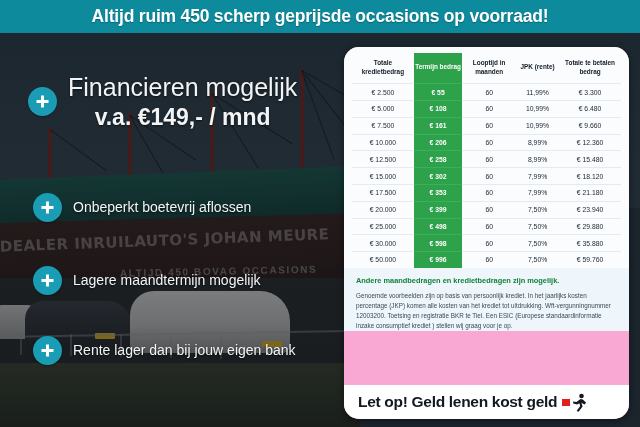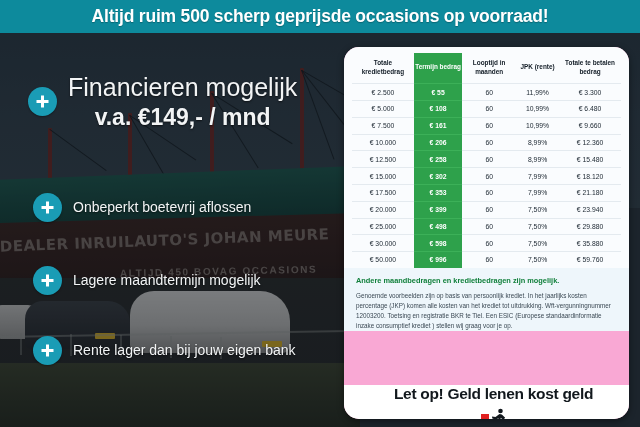--- a/index.html
+++ b/index.html
@@ -159,36 +159,36 @@
   .legal-title {
     font-size: 7.4px; font-weight: bold; color: #12803c;
     margin-bottom: 5px; line-height: 1.3;
   }
   .legal-body {
     font-size: 6.3px; color: #3a4853; line-height: 1.62; text-align: left;
   }
   .warn {
     position: absolute; left: 0; bottom: 0; width: 285px; height: 34px;
     background: #ffffff;
-    display: flex; align-items: center; padding-left: 14px; gap: 5px; flex-direction: column;
+    display: flex; align-items: center; padding-left: 14px; gap: 5px;
   }
   .warn-text {
     font-size: 15.5px; font-weight: bold; color: #12181d;
     white-space: nowrap; letter-spacing: -0.3px;
   }
   .warn-icon { display: flex; align-items: center; gap: 1px; }
   .warn-box { width: 8px; height: 7px; background: #e02020; }
 </style>
 </head>
 <body>
 
 <div class="stage">
 
   <div class="banner">
-    <span class="banner-text">Altijd ruim 500 scherp geprijsde occasions op voorraad!</span>
+    <span class="banner-text">Altijd ruim 450 scherp geprijsde occasions op voorraad!</span>
   </div>
 
   <div class="photo">
     <div class="sky"></div>
 
     <div class="mast" style="left:48px;top:95px;height:110px;"></div>
     <div class="mast" style="left:128px;top:80px;height:120px;"></div>
     <div class="mast" style="left:210px;top:58px;height:140px;"></div>
     <div class="mast" style="left:300px;top:35px;height:165px;"></div>
     <div class="wire" style="left:50px;top:96px;width:70px;transform:rotate(36deg);"></div>

